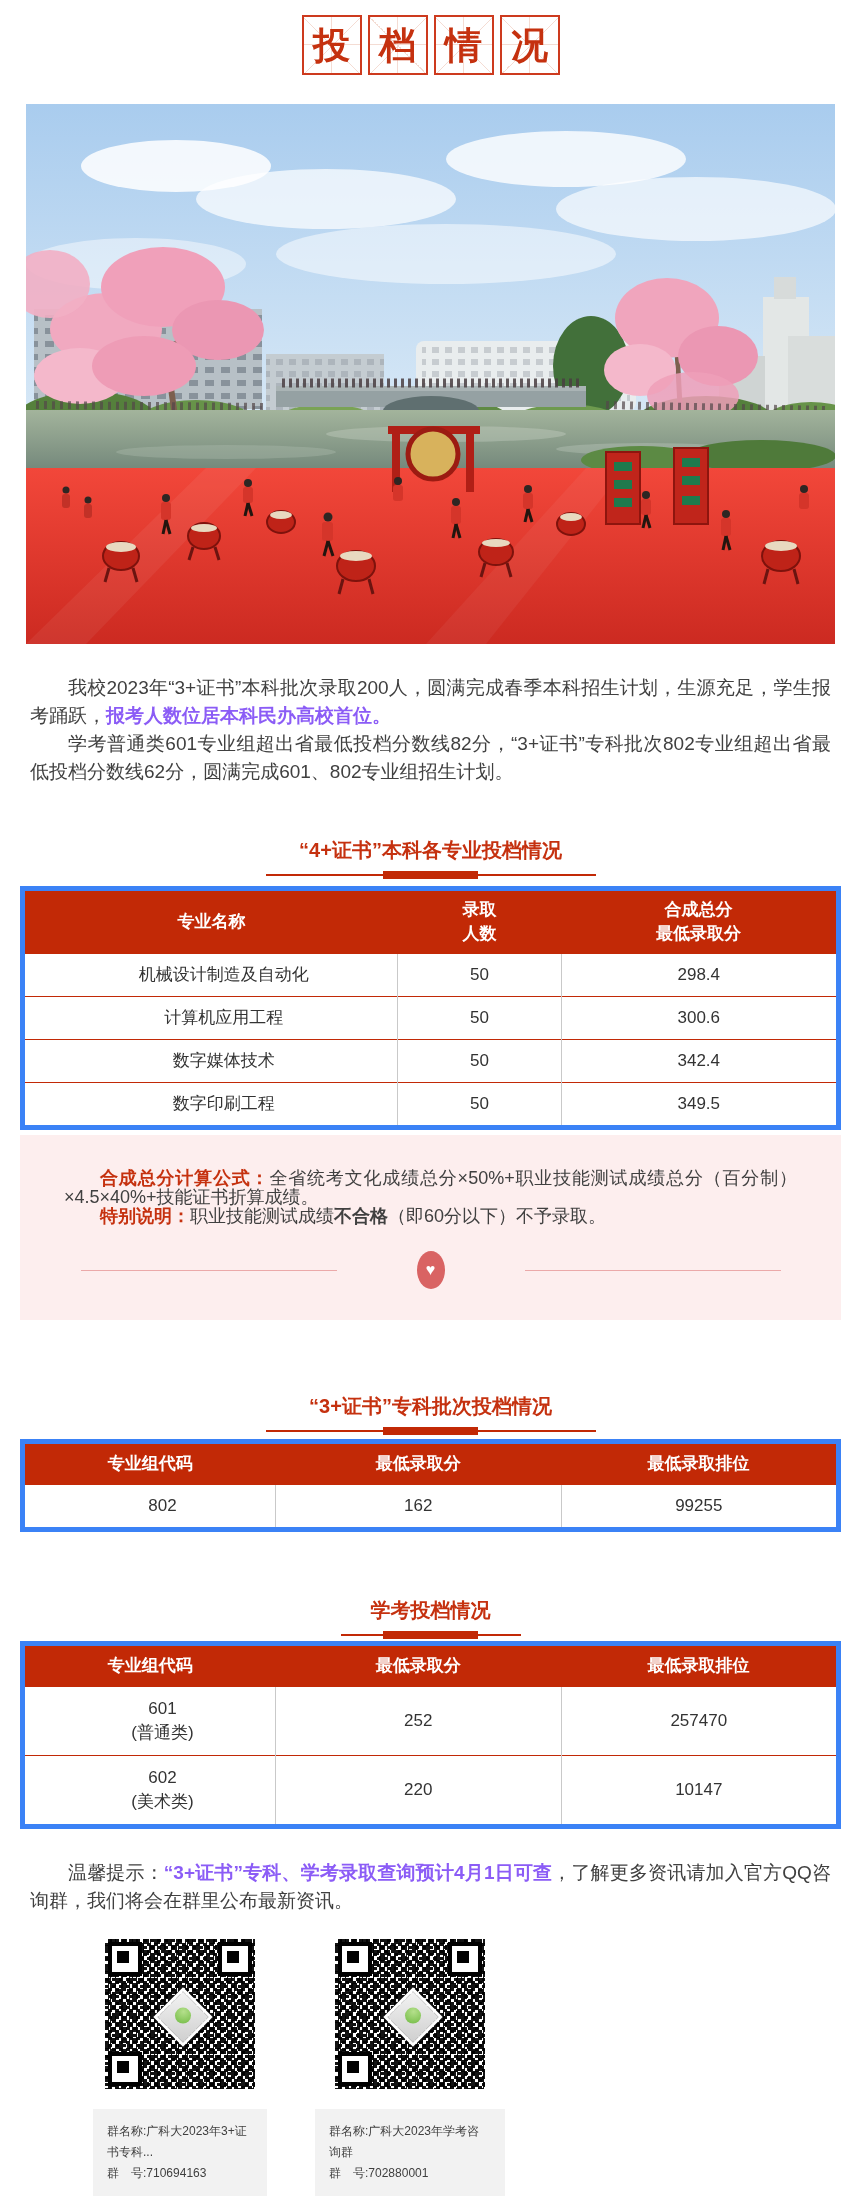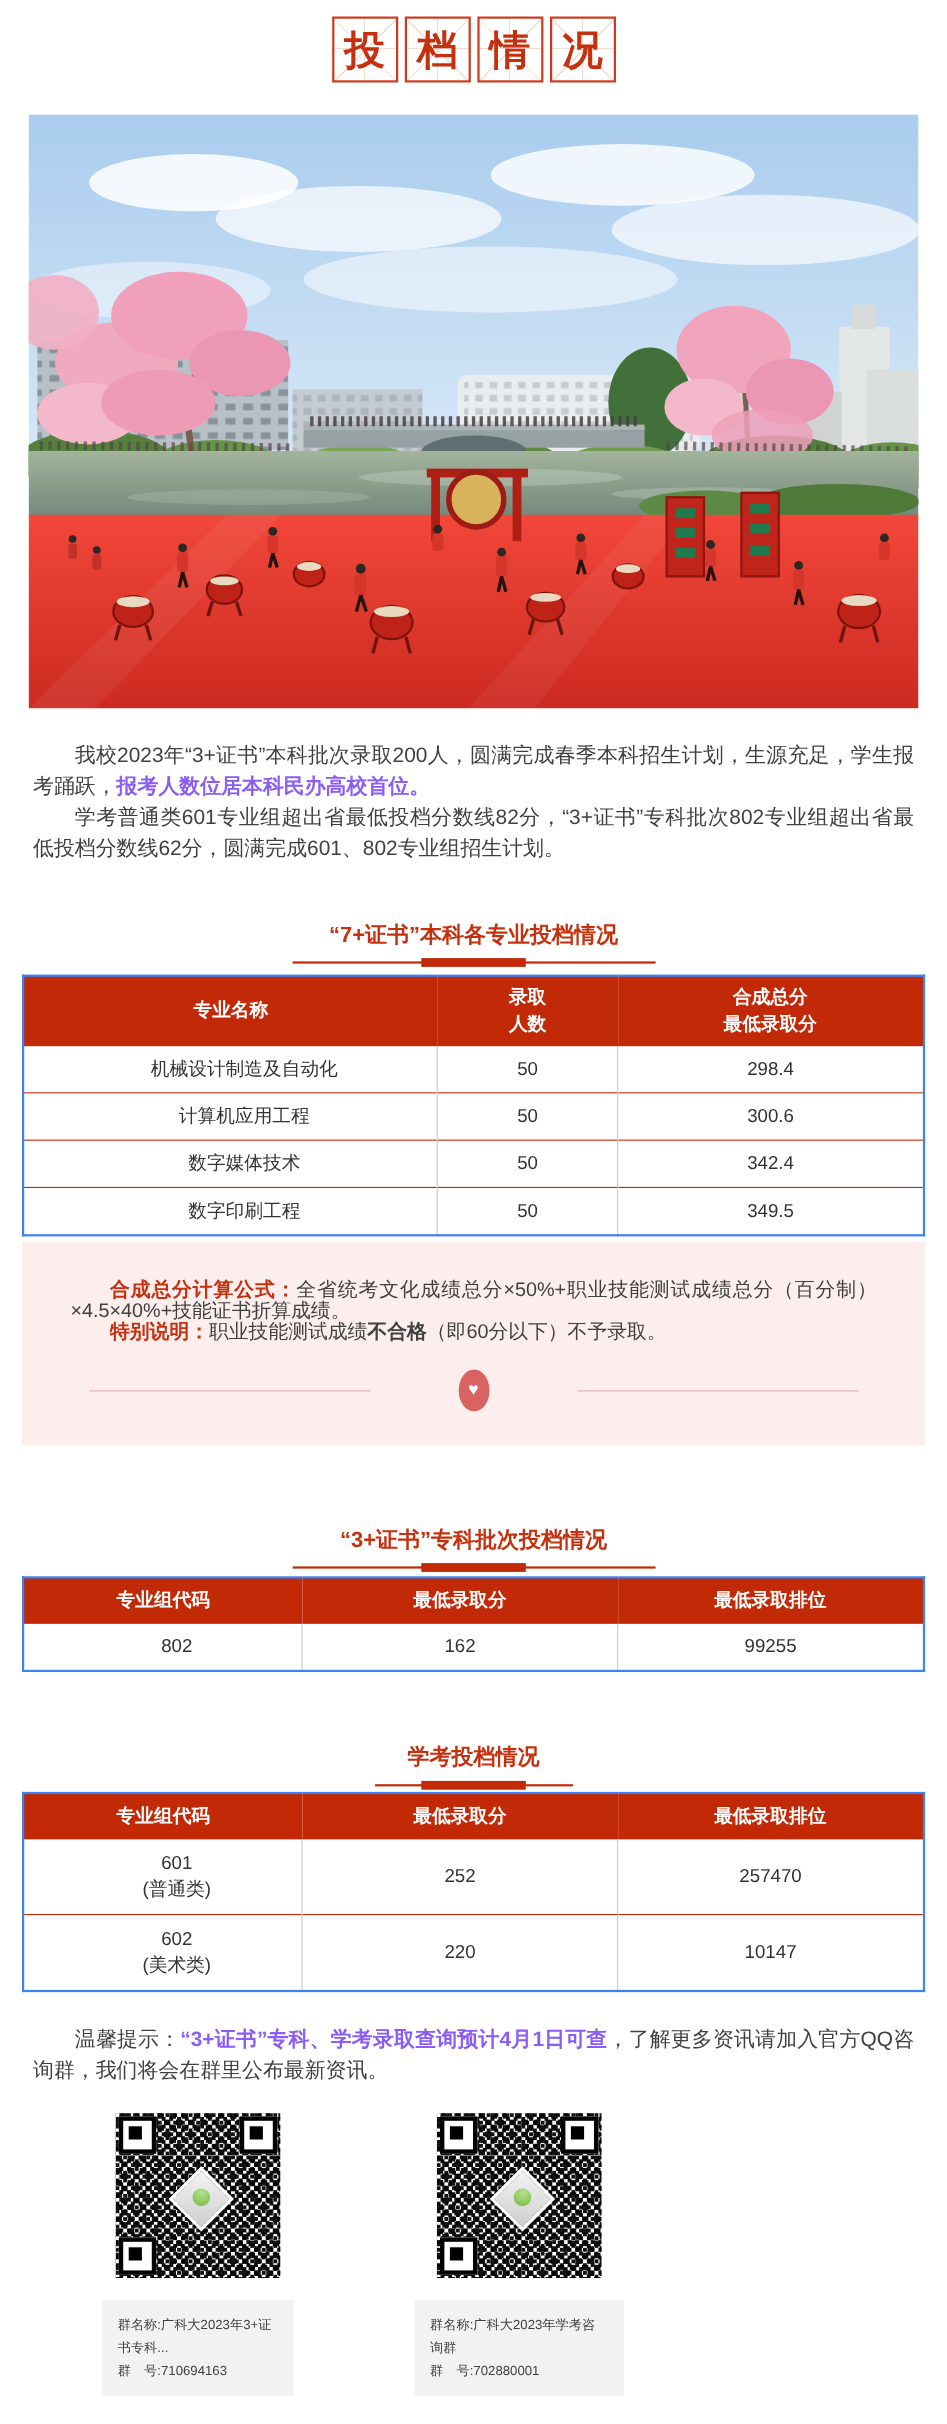--- a/index.html
+++ b/index.html
@@ -30,21 +30,21 @@
   .section-head{text-align:center;}
   .sh1{margin-top:50px;} .sh2{margin-top:72px;} .sh3{margin-top:64px;}
   .st-text{font-size:20px;font-weight:bold;color:#c5310f;line-height:28px;}
   .st-underline{margin:7px auto 0;position:relative;height:8px;display:flex;align-items:center;justify-content:center;}
   .st-underline .thin{position:absolute;left:0;right:0;top:3px;height:2px;background:#c22906;}
   .st-underline .bar{position:relative;width:95px;height:8px;background:#c22906;}
   .w330{width:330px;} .w180{width:180px;}
 
   
   table{border-collapse:collapse;margin:7px 20px 0;width:821px;table-layout:fixed;
-        border:2px solid #3b82f6;}
+        border:5px solid #3b82f6;}
   th{background:#c22906;color:#fff;font-size:17px;font-weight:bold;text-align:center;
      padding:0;line-height:24px;border:none;}
   td{font-size:17px;color:#333;text-align:center;border-top:1.5px solid #c22906;
      border-left:1px solid #c9c9c9;line-height:24px;}
   td:first-child{border-left:none;padding-left:26px;}
   .t1 th{height:62px;} .t1 td{height:40px;}
   .t2{margin-top:4px;} .t2 th{height:40px;} .t2 td{height:40px;}
   .t3{margin-top:2px;} .t3 th{height:40px;} .t3 td{height:66px;}
   .pre{white-space:pre-line;}
 
@@ -56,21 +56,21 @@
   .note1{text-indent:2em;}
   .note2{text-indent:2em;}
   .heart-divider{margin-top:22px;display:flex;align-items:center;justify-content:center;gap:80px;height:44px;}
   .hline{width:256px;height:1px;background:#eba9a9;}
   .heart-oval{width:28px;height:38px;background:#d96363;border-radius:50%;
               display:flex;align-items:center;justify-content:center;flex:0 0 auto;}
   .heart-glyph{color:#fff;font-size:16px;line-height:1;}
 
   
   .tip{margin-top:28px;}
-  .qr-row{margin-top:24px;display:flex;padding-left:93px;gap:110px;}
+  .qr-row{margin-top:24px;display:flex;padding-left:93px;gap:48px;}
   .qr-col{display:flex;flex-direction:column;align-items:center;}
   .qr-col2{width:190px;}
   .qr{width:150px;height:150px;position:relative;background:
         repeating-conic-gradient(rgba(0,0,0,.92) 0% 25%, rgba(255,255,255,0) 0% 50%) 0 0/11px 11px,
         repeating-conic-gradient(#111 0% 25%, #fff 0% 50%) 0 0/7px 7px;
       background-color:#fff;outline:6px solid #fff;}
   .fp{position:absolute;width:26px;height:26px;border:4px solid #000;background:#fff;}
   .fp::after{content:"";position:absolute;left:5px;top:5px;width:12px;height:12px;background:#000;}
   .fp.tl{left:3px;top:3px;} .fp.tr{right:3px;top:3px;} .fp.bl{left:3px;bottom:3px;}
   .qr-logo{position:absolute;left:50%;top:50%;width:36px;height:36px;margin:-18px 0 0 -18px;
@@ -305,21 +305,21 @@
         </g>
     </g>
   </svg>
 
   <div class="content">
     <p class="para"><span>我校2023年“3+证书”本科批次录取200人，圆满完成春季本科招生计划，生源充足，学生报考踊跃，</span><span class="red-bold">报考人数位居本科民办高校首位。</span></p>
     <p class="para">学考普通类601专业组超出省最低投档分数线82分，“3+证书”专科批次802专业组超出省最低投档分数线62分，圆满完成601、802专业组招生计划。</p>
   </div>
 
   <div class="section-head sh1">
-    <div class="st-text">“7+证书”本科各专业投档情况</div>
+    <div class="st-text">“4+证书”本科各专业投档情况</div>
     <div class="st-underline w330">
         <span class="thin"></span>
         <span class="bar"></span>
       </div>
   </div>
   <table class="t1">
     <colgroup>
         <col style="width:46%">
         <col style="width:20%">
         <col style="width:34%">

